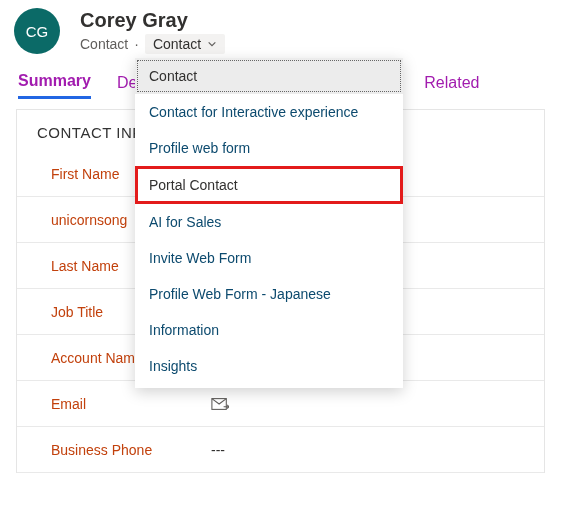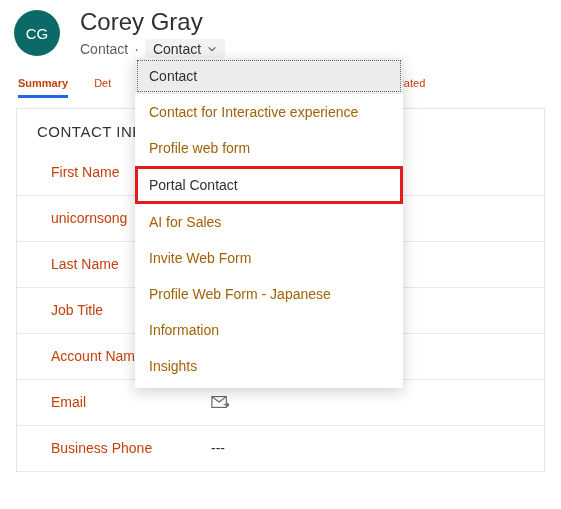--- a/index.html
+++ b/index.html
@@ -26,39 +26,40 @@
     background: #0b6a67;
     color: #fff;
     display: flex;
     align-items: center;
     justify-content: center;
     font-size: 15px;
     font-weight: 500;
     flex-shrink: 0;
   }
   .title-block { padding-top: 0; }
-  .title { font-size: 24px; font-weight: 400; line-height: 1.2; }
+  .title { font-size: 20px; font-weight: 700; line-height: 1.2; }
   .sub { display: flex; align-items: center; gap: 6px; margin-top: 2px; font-size: 14px; color: #605e5c; }
   .form-selector {
     display: inline-flex;
     align-items: center;
     gap: 6px;
     background: #f3f2f1;
     padding: 2px 8px;
     border-radius: 2px;
     cursor: pointer;
     color: #323130;
   }
   .chev { width: 10px; height: 10px; }
   .tabs {
     display: flex;
     gap: 26px;
     padding: 14px 18px 0 18px;
-    font-size: 11px;
-    color: #c2410c;
+    font-size: 16px;
+    color: #a21caf;
+    align-items: center;
   }
   .tab { padding-bottom: 6px; cursor: pointer; white-space: nowrap; }
   .tab.active { font-weight: 600; border-bottom: 3px solid #2266e3; }
 
   .panel {
     margin: 10px 16px 0 16px;
     border: 1px solid #e5e5e5;
     border-bottom: none;
   }
   .panel-title {
@@ -89,21 +90,21 @@
     top: 58px;
     width: 268px;
     background: #fff;
     box-shadow: 0 4px 14px rgba(0,0,0,0.18);
     z-index: 10;
     padding-bottom: 4px;
   }
   .dd-item {
     padding: 10px 14px;
     font-size: 14px;
-    color: #a16207;
+    color: #0c4a6e;
     cursor: pointer;
   }
   .dd-item.selected {
     background: #ececec;
     color: #323130;
     outline: 1px dotted #666;
     outline-offset: -3px;
   }
   .dd-item.highlight {
     border: 3px solid #e31b1b;

